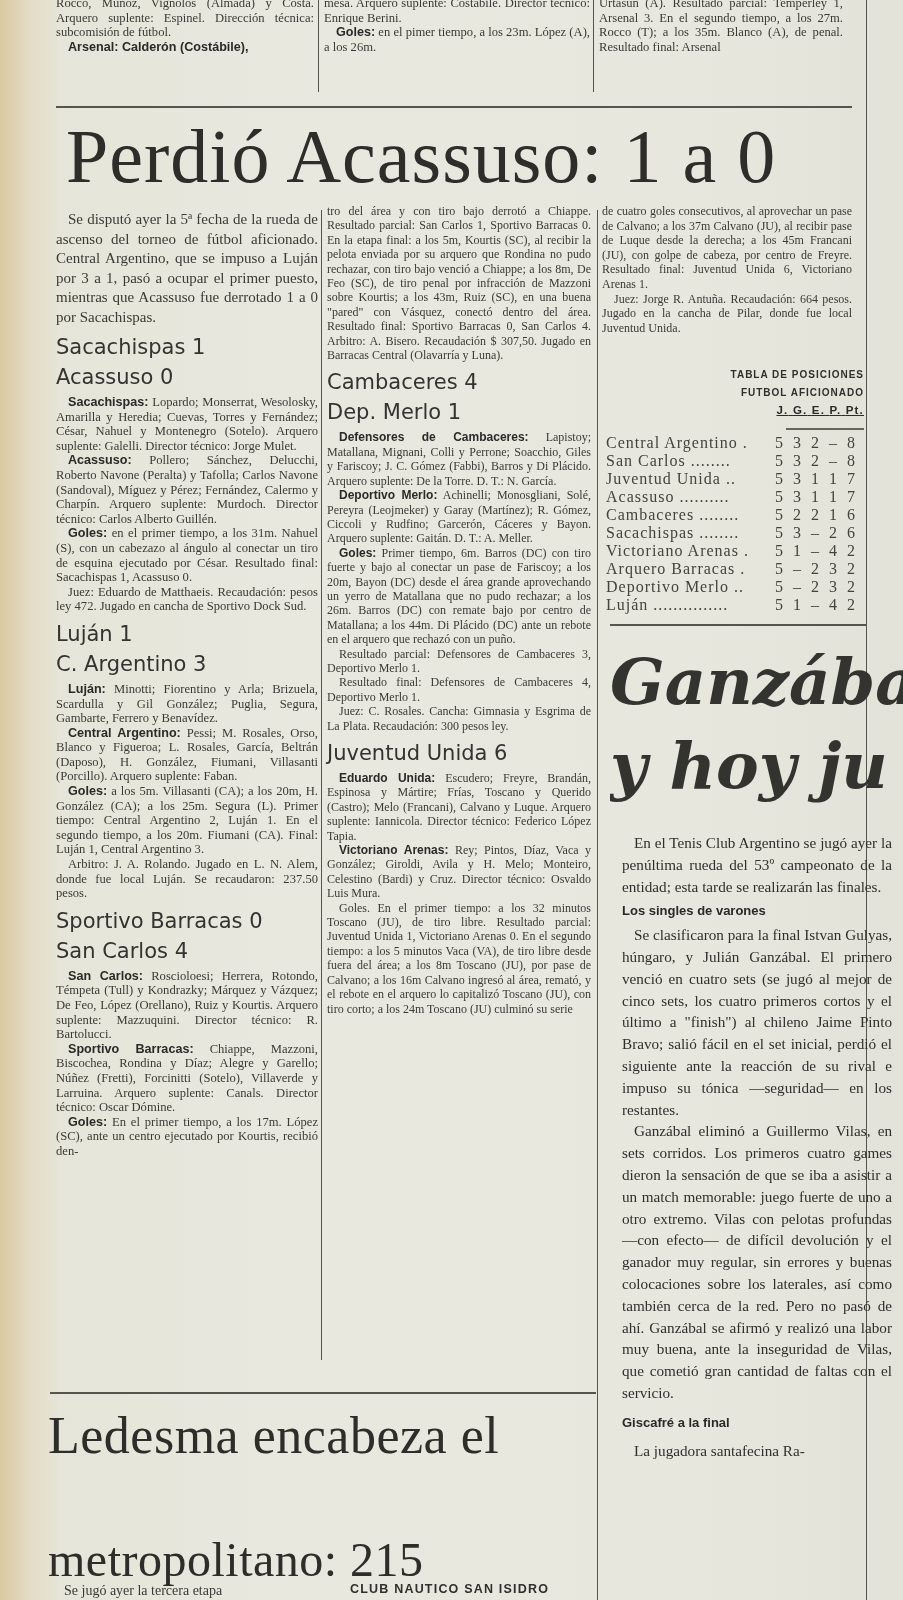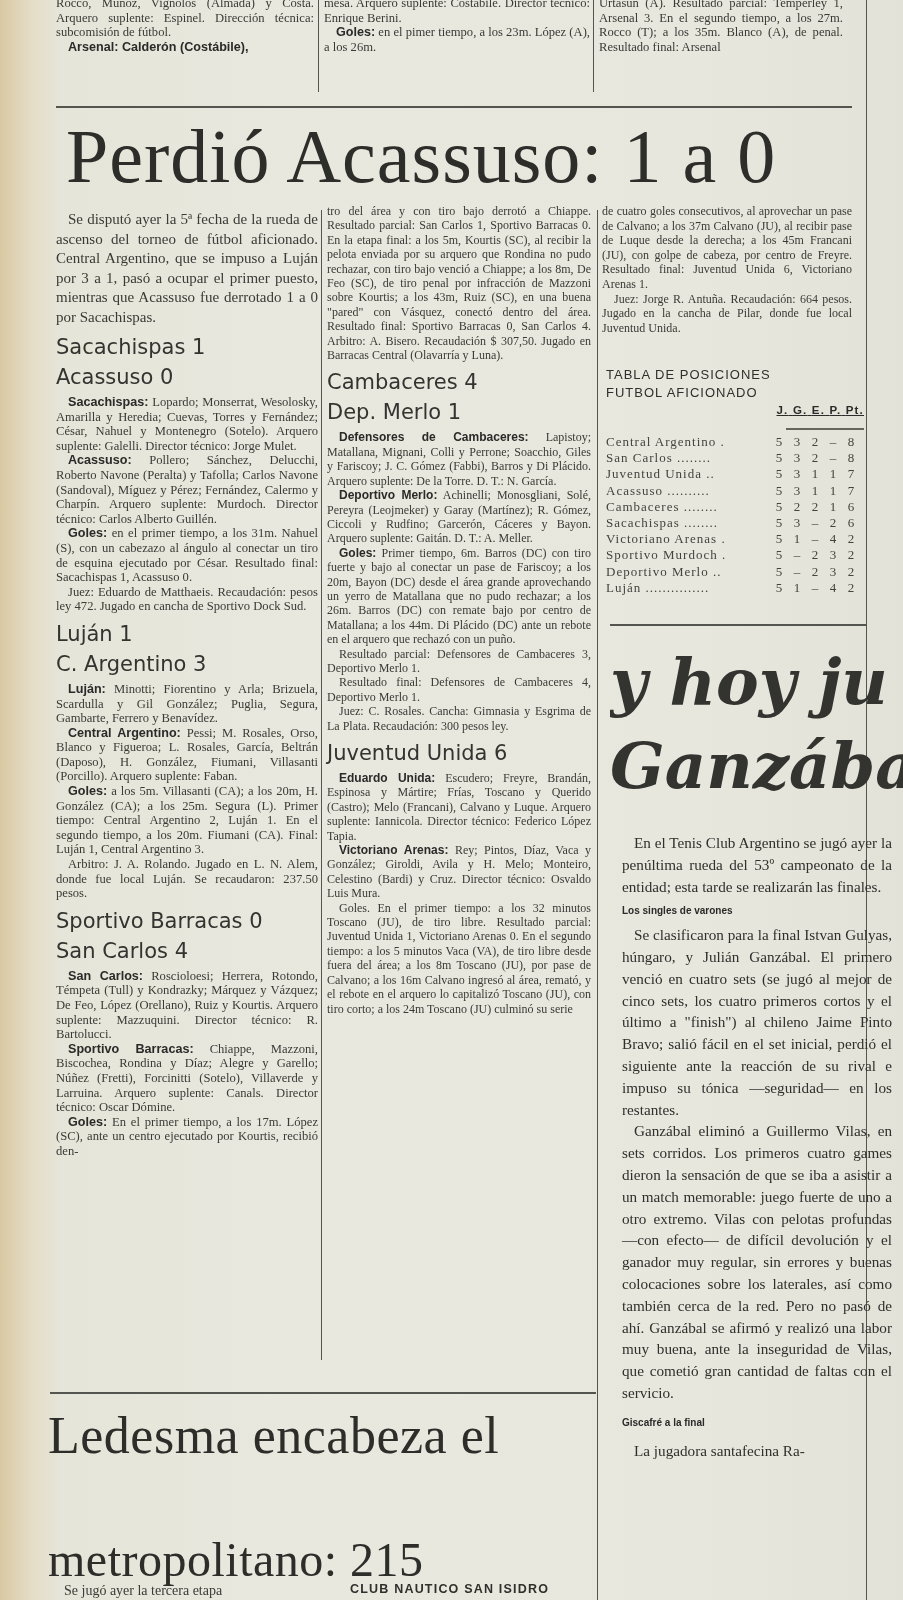--- a/index.html
+++ b/index.html
@@ -18,28 +18,28 @@
     position: absolute; font-family: "Liberation Serif", serif; font-weight: normal;
     color: #2d2d2a; white-space: nowrap; letter-spacing: 0.5px;
   }
   .score-head {
     font-family: "DejaVu Sans", sans-serif; font-size: 21px; line-height: 32px;
     color: #333330; margin: 4px 0 2px 0; white-space: nowrap; font-weight: normal;
   }
   .lead { font-size: 15px; line-height: 19.5px; color: #3a3a36; }
   .tennis { font-size: 16px; line-height: 21.8px; color: #2f2f2c; margin-left: 12px; }
   .subhead {
+    font-family: "Liberation Sans", sans-serif; font-weight: bold; font-size: 13px;
+    margin: 3px 0 2px 6px; color: #2a2a28;
+  }
+  .table-title {
     font-family: "Liberation Sans", sans-serif; font-weight: bold; font-size: 10px;
-    margin: 3px 0 2px 6px; color: #2a2a28;
-  }
-  .table-title {
-    font-family: "Liberation Sans", sans-serif; font-weight: normal; font-size: 13px;
-    text-align: left; letter-spacing: 1px; line-height: 18px; color: #2f2f2c;
-  }
-  table.pos { border-collapse: collapse; font-size: 13px; color: #44443f; }
+    text-align: right; letter-spacing: 1px; line-height: 18px; color: #2f2f2c;
+  }
+  table.pos { border-collapse: collapse; font-size: 16px; color: #44443f; }
   table.pos td { padding: 0; height: 16.2px; white-space: nowrap; }
   table.pos td.num { width: 18px; text-align: center; }
   table.pos td.team { width: 164px; letter-spacing: 1px; }
   .tbl-head { font-family: "Liberation Sans", sans-serif; font-weight: bold; font-size: 11.5px; letter-spacing: 1.2px; text-align: right; text-decoration: underline; }
 </style>
 </head>
 <body>
 
 <div class="col" style="left:56px; top:-4px; width:258px;">
   <p style="text-indent:0">Rocco, Muñoz, Vignolos (Almada) y Costa. Arquero suplente: Espinel. Dirección técnica: subcomisión de fútbol.</p>
@@ -183,21 +183,21 @@
         </tr>
         <tr>
           <td class="team">Victoriano Arenas .</td>
           <td class="num">5</td>
           <td class="num">1</td>
           <td class="num">–</td>
           <td class="num">4</td>
           <td class="num">2</td>
         </tr>
         <tr>
-          <td class="team">Sportivo Murdoch .</td>
+          <td class="team">Arquero Barracas .</td>
           <td class="num">5</td>
           <td class="num">–</td>
           <td class="num">2</td>
           <td class="num">3</td>
           <td class="num">2</td>
         </tr>
         <tr>
           <td class="team">Deportivo Merlo ..</td>
           <td class="num">5</td>
           <td class="num">–</td>
@@ -213,22 +213,22 @@
           <td class="num">4</td>
           <td class="num">2</td>
         </tr>
       </tbody>
   </table>
 </div>
 
 <div class="hrule" style="left:610px; top:624px; width:256px; height:2px;"></div>
 
 <div class="abs" style="left:610px; top:640px; width:293px; overflow:hidden; height:180px;">
+  <div style="font-family:'DejaVu Serif', serif; font-style:italic; font-weight:bold; font-size:64px; line-height:84px; white-space:nowrap; color:#333330;">Ganzába</div>
   <div style="font-family:'DejaVu Serif', serif; font-style:italic; font-weight:bold; font-size:64px; line-height:84px; white-space:nowrap; color:#333330;">y hoy ju</div>
-  <div style="font-family:'DejaVu Serif', serif; font-style:italic; font-weight:bold; font-size:64px; line-height:84px; white-space:nowrap; color:#333330;">Ganzába</div>
 </div>
 
 <div class="col tennis" style="left:610px; top:832px; width:270px; font-size:15.2px; line-height:21.8px;">
   <p>En el Tenis Club Argentino se jugó ayer la penúltima rueda del 53º campeonato de la entidad; esta tarde se realizarán las finales.</p>
   <div class="subhead" style="margin-left:0">Los singles de varones</div>
   <p>Se clasificaron para la final Istvan Gulyas, húngaro, y Julián Ganzábal. El primero venció en cuatro sets (se jugó al mejor de cinco sets, los cuatro primeros cortos y el último a "finish") al chileno Jaime Pinto Bravo; salió fácil en el set inicial, perdió el siguiente ante la reacción de su rival e impuso su tónica —seguridad— en los restantes.</p>
   <p>Ganzábal eliminó a Guillermo Vilas, en sets corridos. Los primeros cuatro games dieron la sensación de que se iba a asistir a un match memorable: juego fuerte de uno a otro extremo. Vilas con pelotas profundas —con efecto— de difícil devolución y el ganador muy regular, sin errores y buenas colocaciones sobre los laterales, así como también cerca de la red. Pero no pasó de ahí. Ganzábal se afirmó y realizó una labor muy buena, ante la inseguridad de Vilas, que cometió gran cantidad de faltas con el servicio.</p>
   <div class="subhead" style="margin-top:8px; margin-left:0">Giscafré a la final</div>
   <p style="margin-top:6px">La jugadora santafecina Ra-</p>
 </div>

